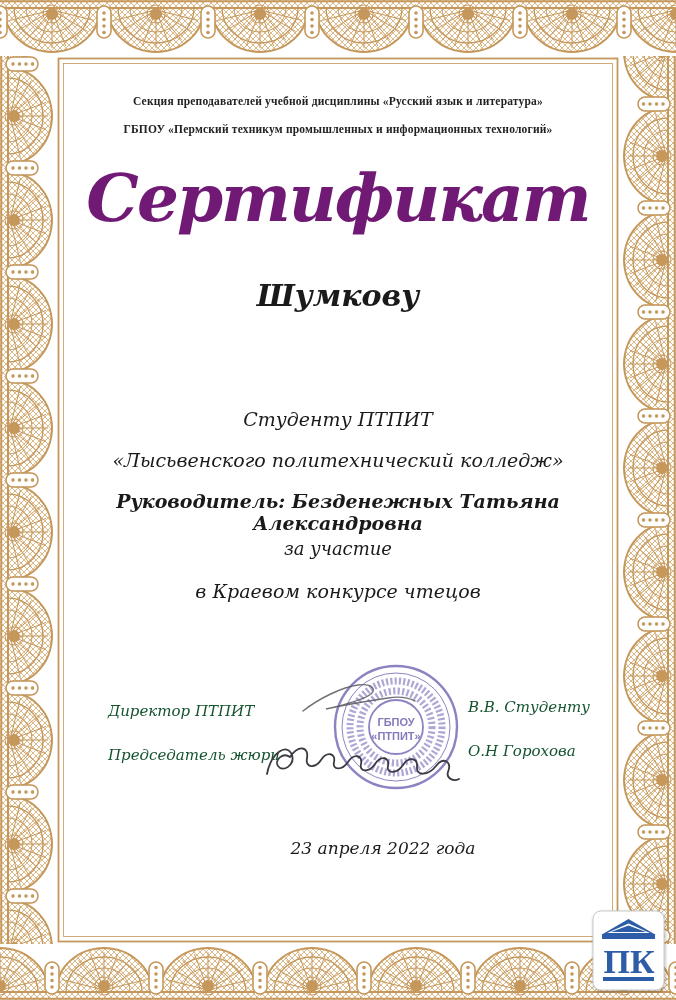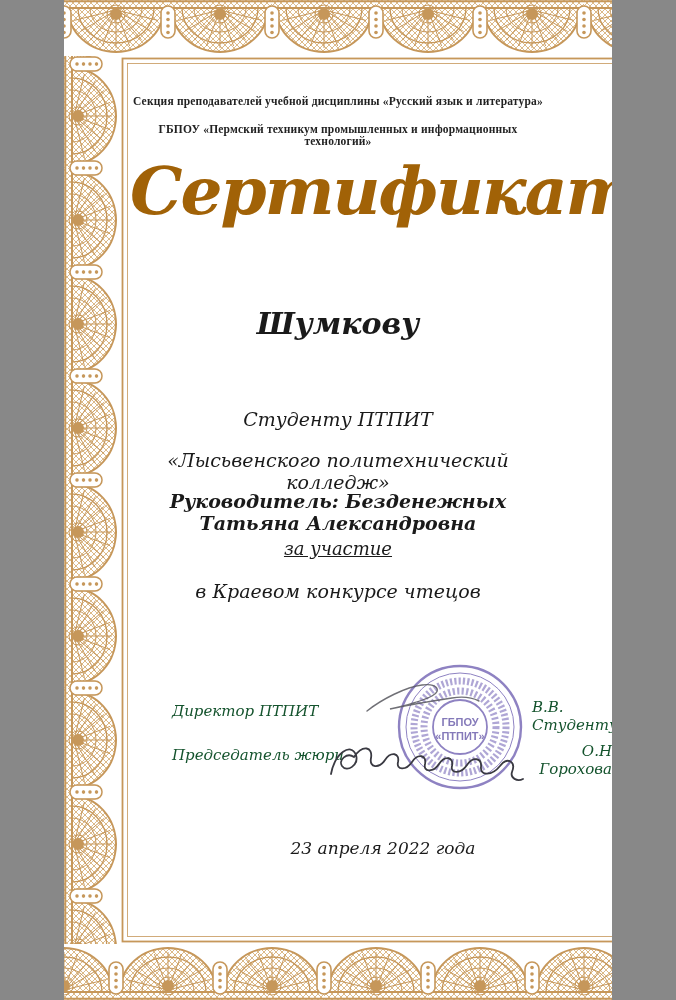--- a/index.html
+++ b/index.html
@@ -1,30 +1,30 @@
 <!DOCTYPE html>
 <html><head>
 <meta charset="utf-8">
 <style>
   html,body{margin:0;padding:0;background:#888;}
   .page{
-    position:relative; width:548px; height:1000px; margin:0 auto;
+    position:relative; width:676px; height:1000px; margin:0 auto;
     background:#ffffff; overflow:hidden;
     font-family:"Liberation Serif", serif;
   }
   .border-svg{position:absolute;left:0;top:0;z-index:0;}
   .content{position:absolute;inset:0;z-index:1;}
   .line{position:absolute;left:66px;right:66px;text-align:center;color:#1a1a1a;}
   .hdr{font-weight:bold;font-size:11.5px;letter-spacing:.2px;color:#222;}
   .title{
     font-family:"DejaVu Serif", serif;font-style:italic;font-weight:600;
     font-size:66px;letter-spacing:-2px;line-height:1;
   }
   .script{font-family:"DejaVu Serif", serif;font-style:italic;}
-  .name1{font-size:30px;font-weight:bold;margin-top:28px;}
+  .name1{font-size:30px;font-weight:bold;}
   .name2{font-size:32px;font-weight:bold;}
   .body-line{font-size:19px;}
   .bold{font-weight:bold;}
   .sig-label{position:absolute;font-family:"DejaVu Serif", serif;font-style:italic;font-size:15px;color:#14532d;}
   .stamp-svg{position:absolute;left:330px;top:662px;}
   .sig-svg{position:absolute;left:250px;top:660px;}
   .logo-svg{position:absolute;left:591px;top:909px;}
   .logo-card{filter:drop-shadow(1px 2px 2px rgba(0,0,0,.25));}
 </style>
 </head>
@@ -87,28 +87,28 @@
 
     <rect x="58.5" y="58.5" width="559" height="883" fill="none" stroke="#c6975a" stroke-width="1.8"></rect>
     <rect x="63.5" y="63.5" width="549" height="873" fill="none" stroke="#c6975a" stroke-width="0.8"></rect>
   </svg>
 
   <div class="content">
 
     <div class="line hdr" style="top:95px;">Секция преподавателей учебной дисциплины «Русский язык и литература»</div>
     <div class="line hdr" style="top:123px;">ГБПОУ «Пермский техникум промышленных и информационных технологий»</div>
 
-    <div class="line title" style="top:158px;color:#a16207;">Сертификат</div>
+    <div class="line title" style="top:165px;color:#701a75;">Сертификат</div>
 
     <div class="line script name1" style="top:278px;">Шумкову</div>
 
     <div class="line script body-line" style="top:408px;">Студенту ПТПИТ</div>
     <div class="line script body-line" style="top:449px;">«Лысьвенского политехнический колледж»</div>
     <div class="line script body-line bold" style="top:490px;">Руководитель: Безденежных Татьяна Александровна</div>
-    <div class="line script" style="top:538px;font-size:18px;text-decoration:underline;">за участие</div>
+    <div class="line script" style="top:538px;font-size:18px;">за участие</div>
     <div class="line script body-line" style="top:580px;">в Краевом конкурсе чтецов</div>
 
     <div class="sig-label" style="left:108px;top:702px;">Директор ПТПИТ</div>
     <div class="sig-label" style="left:108px;top:746px;">Председатель жюри</div>
     <div class="sig-label" style="left:468px;top:698px;">В.В. Студенту</div>
     <div class="sig-label" style="left:468px;top:742px;text-align:right;">О.Н Горохова</div>
 
     <svg class="stamp-svg" width="132" height="132" viewBox="330 662 132 132">
       <g opacity="0.85">
         <circle cx="396" cy="727" r="61" fill="none" stroke="#7b6db8" stroke-width="2.4"></circle>

